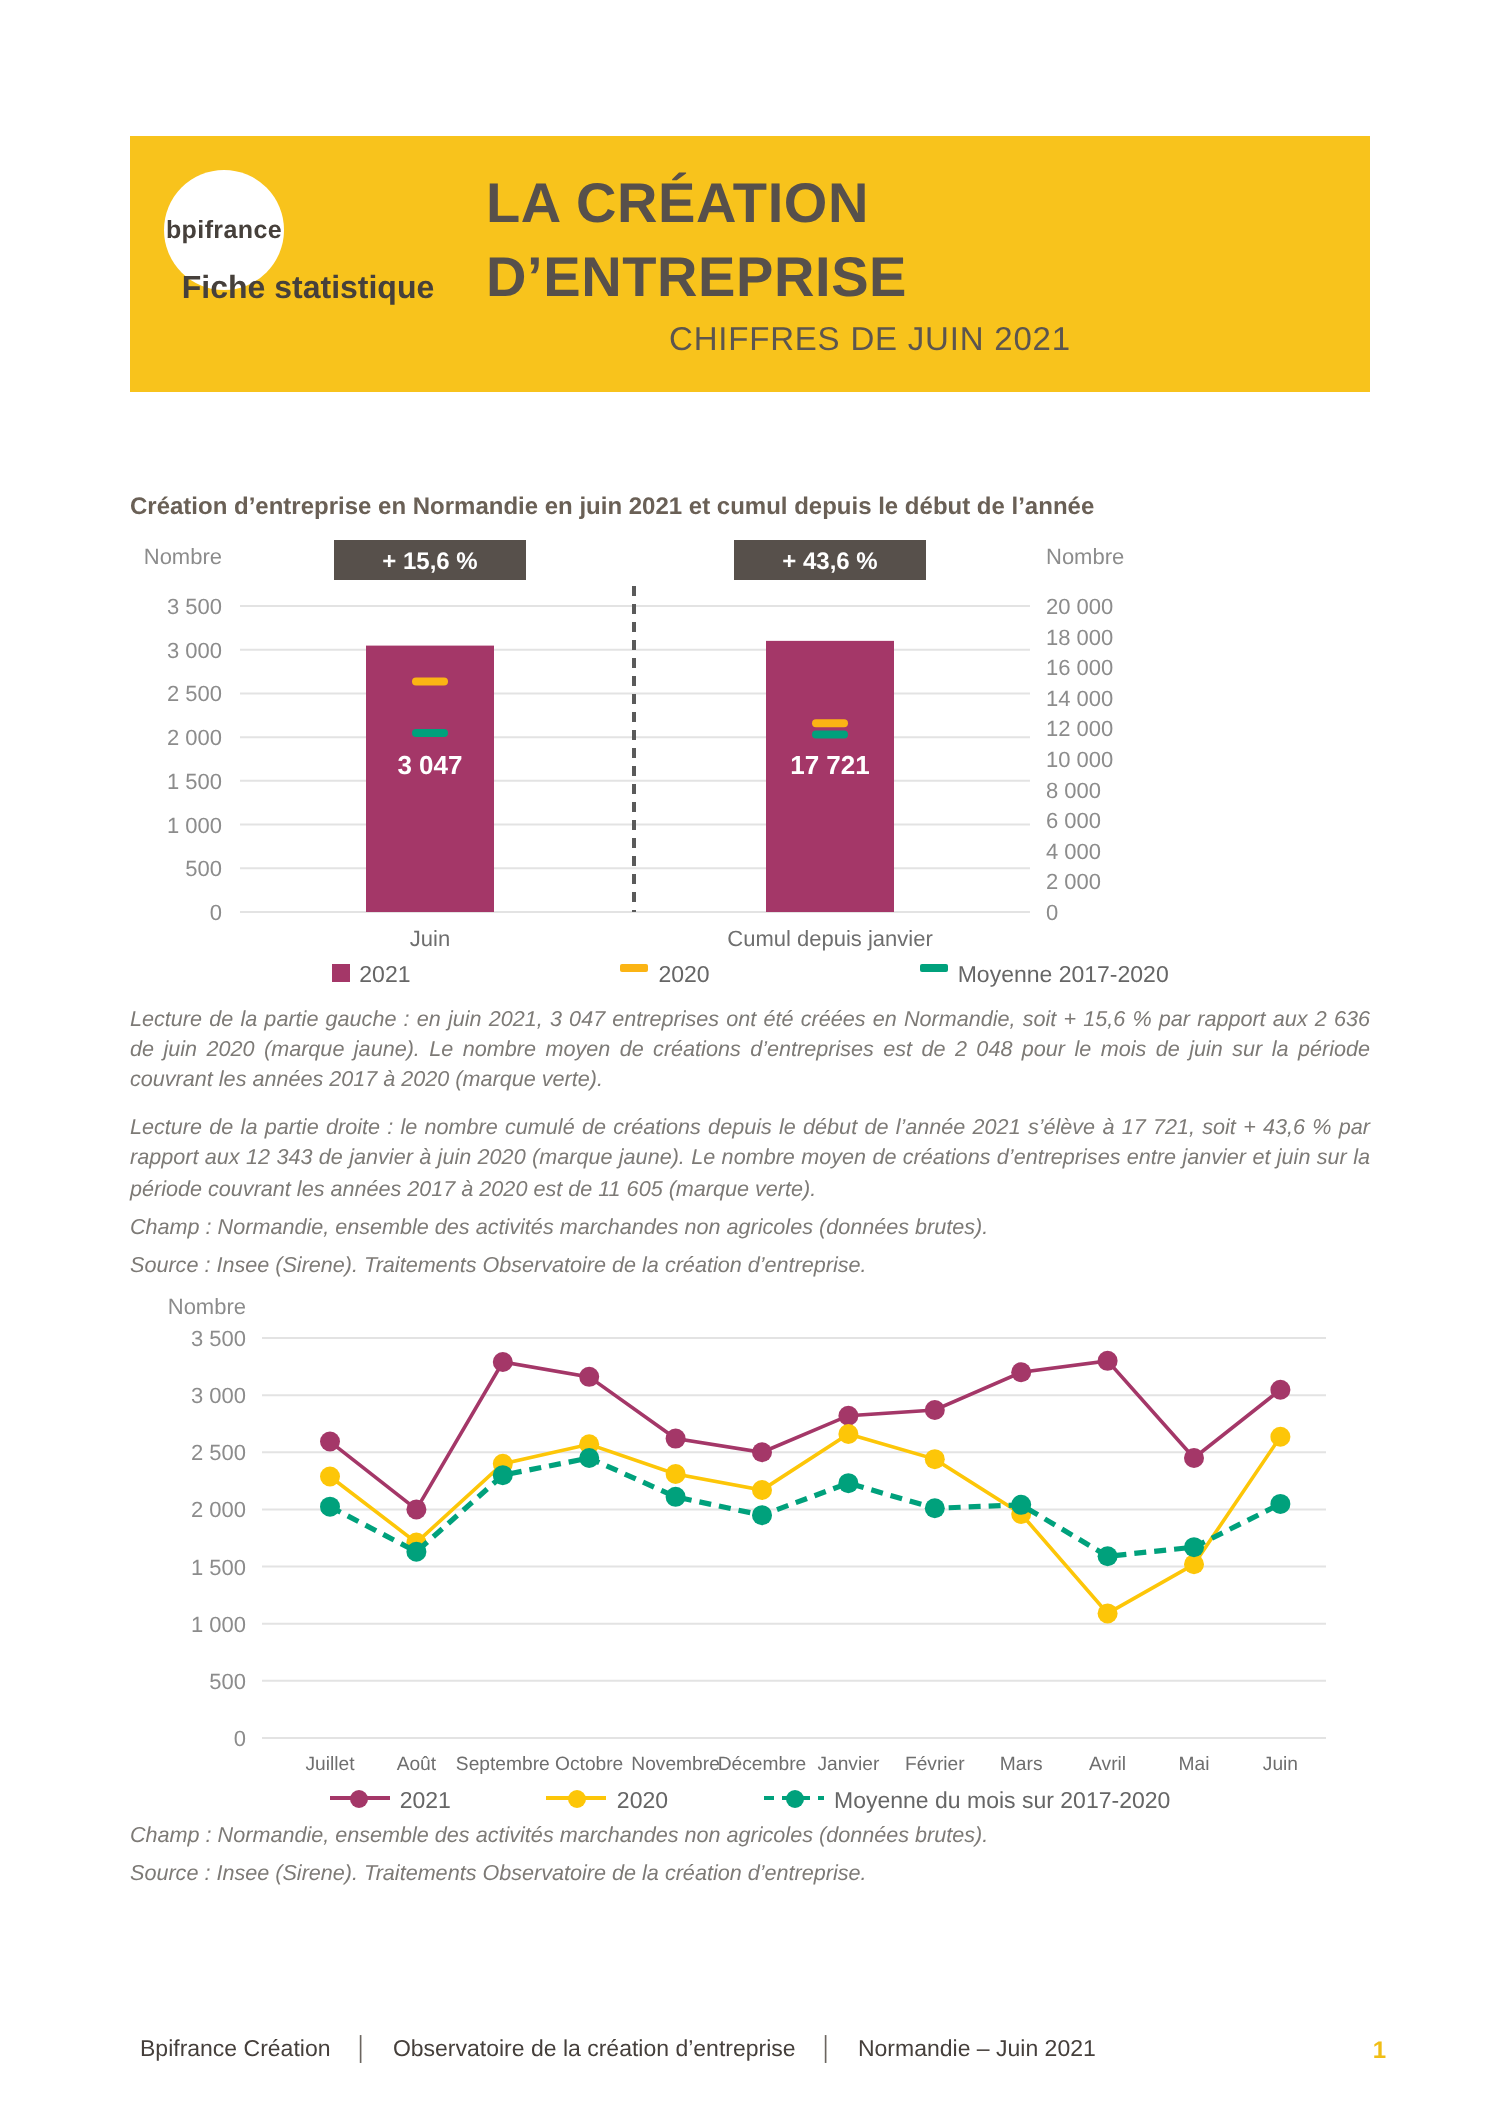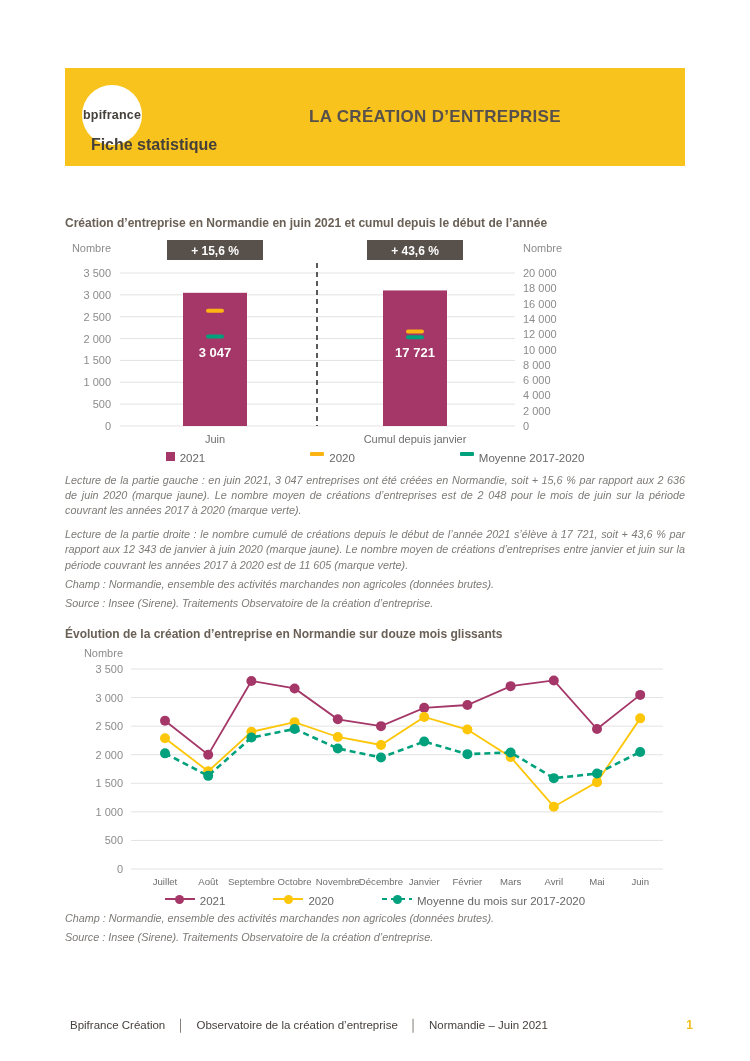--- a/index.html
+++ b/index.html
@@ -1,27 +1,27 @@
 <!DOCTYPE html>
 <html><head>
 <meta charset="utf-8">
 <style>
   html,body{margin:0;padding:0;background:#fff;}
   body{width:750px;height:1061px;font-family:"Liberation Sans",sans-serif;}
   .page{position:relative;width:750px;height:1061px;background:#fff;overflow:hidden;}
 
   
-  .band{margin:68px 65px 0 65px;height:98px;background:#F8C31C;display:flex;}
+  .band{margin:68px 65px 0 65px;height:128px;background:#F8C31C;display:flex;}
   .logos{width:178px;position:relative;flex:none;}
   .circle{position:absolute;border-radius:50%;display:flex;align-items:center;justify-content:center;text-align:center;}
   .c-white{left:17px;top:17px;width:60px;height:60px;background:#fff;color:#46403B;font-weight:700;font-size:12.5px;letter-spacing:.2px;}
   .c-dark{left:75px;top:14px;width:65px;height:65px;background:#57504B;color:#FBF3DC;font-weight:700;font-size:11.5px;letter-spacing:.6px;z-index:2;}
   .fiche{position:absolute;left:0;top:68px;width:178px;text-align:center;font-weight:700;font-size:16px;color:#46403B;}
   .titles{flex:1;display:flex;flex-direction:column;align-items:center;justify-content:center;padding-right:58px;color:#57504B;}
-  .t1{font-weight:700;font-size:17px;line-height:1.3;letter-spacing:.3px;}
+  .t1{font-weight:700;font-size:28px;line-height:1.3;letter-spacing:.3px;}
   .t2{font-size:16.5px;margin-top:4px;letter-spacing:.4px;color:#5C554F;}
 
   
   .content{margin:0 65px;}
   h2.section{font-size:12px;font-weight:700;color:#6A6056;margin:50px 0 0 0;}
   h2.s2{margin-top:16px;}
   svg{display:block;}
   #chart1{margin-top:8px;}
   #chart2{margin-top:8px;}
   .tick{font-family:"Liberation Sans",sans-serif;font-size:11px;fill:#8C8C8C;}
@@ -55,20 +55,21 @@
 
   <header class="band">
     <div class="logos">
       <div class="circle c-white">
         <span>bpifrance</span>
       </div>
       <div class="fiche">Fiche statistique</div>
     </div>
     <div class="titles">
       <div class="t1">LA CRÉATION D’ENTREPRISE</div>
+      <div class="t2">CHIFFRES DE JUIN 2021</div>
     </div>
   </header>
 
   <main class="content">
 
     <h2 class="section">Création d’entreprise en Normandie en juin 2021 et cumul depuis le début de l’année</h2>
     <svg id="chart1" viewBox="0 0 620 212" width="620" height="212">
         <text x="46" y="14" text-anchor="end" class="tick">Nombre</text>
         <text x="458" y="14" class="tick">Nombre</text>
         <line x1="55" y1="35" x2="450" y2="35" stroke="#E3E3E3" stroke-width="1"></line>
@@ -127,21 +128,20 @@
           <span class="lg-dash" style="background: rgb(0, 161, 124);"></span>
           <span>Moyenne 2017-2020</span>
         </span>
       </div>
 
     <p class="lecture">Lecture de la partie gauche : en juin 2021, 3 047 entreprises ont été créées en Normandie, soit + 15,6 % par rapport aux 2 636 de juin 2020 (marque jaune). Le nombre moyen de créations d’entreprises est de 2 048 pour le mois de juin sur la période couvrant les années 2017 à 2020 (marque verte).</p>
     <p class="lecture">Lecture de la partie droite : le nombre cumulé de créations depuis le début de l’année 2021 s’élève à 17 721, soit + 43,6 % par rapport aux 12 343 de janvier à juin 2020 (marque jaune). Le nombre moyen de créations d’entreprises entre janvier et juin sur la période couvrant les années 2017 à 2020 est de 11 605 (marque verte).</p>
     <p class="lecture tight">Champ : Normandie, ensemble des activités marchandes non agricoles (données brutes).</p>
     <p class="lecture tight">Source : Insee (Sirene). Traitements Observatoire de la création d’entreprise.</p>
 
-    <h2 class="section s2">Évolution de la création d’entreprise en Normandie sur douze mois glissants</h2>
     <svg id="chart2" viewBox="0 0 620 244" width="620" height="244">
         <text x="58" y="8" text-anchor="end" class="tick">Nombre</text>
         <line x1="66" y1="20" x2="598" y2="20" stroke="#E3E3E3" stroke-width="1"></line>
         <text x="58" y="24" text-anchor="end" class="tick">3&nbsp;500</text>
         <line x1="66" y1="48.571428571428584" x2="598" y2="48.571428571428584" stroke="#E3E3E3" stroke-width="1"></line>
         <text x="58" y="52.571428571428584" text-anchor="end" class="tick">3&nbsp;000</text>
         <line x1="66" y1="77.14285714285714" x2="598" y2="77.14285714285714" stroke="#E3E3E3" stroke-width="1"></line>
         <text x="58" y="81.14285714285714" text-anchor="end" class="tick">2&nbsp;500</text>
         <line x1="66" y1="105.71428571428572" x2="598" y2="105.71428571428572" stroke="#E3E3E3" stroke-width="1"></line>
         <text x="58" y="109.71428571428572" text-anchor="end" class="tick">2&nbsp;000</text>

